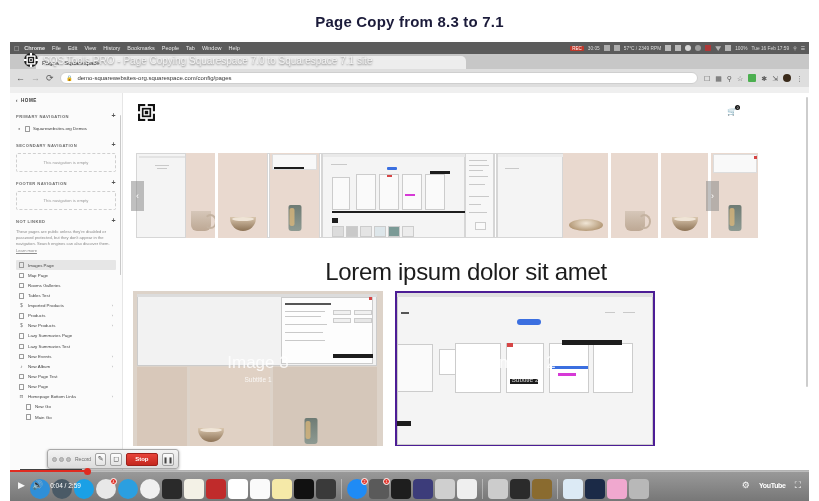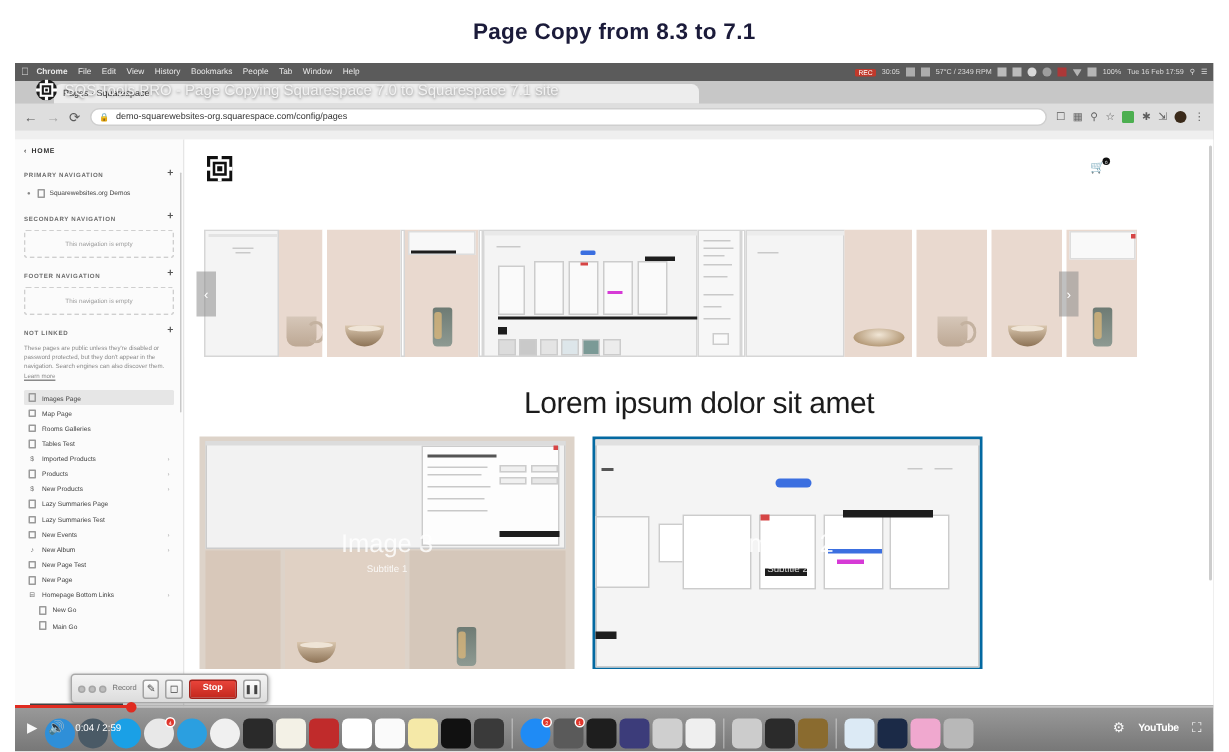--- a/index.html
+++ b/index.html
@@ -189,29 +189,29 @@
   .minibar { position:absolute; background:#cfcfcf; }
   .miniline { position:absolute; background:#c9c9c9; height:.8px; }
   .minidark { position:absolute; background:#1d1d1d; }
   .minired { position:absolute; background:#d64545; }
   .miniblue { position:absolute; background:#3b6fe0; }
   .minipink { position:absolute; background:#d63ad6; }
 
   
   #lorem {
     position:absolute; left:0; top:165px; width:100%;
-    text-align:center; font-size:20px; color:#1c1c1c; font-weight:normal;
+    text-align:center; font-size:24px; color:#1c1c1c; font-weight:normal;
     letter-spacing:-0.3px;
   }
 
   
   #blocks { position:absolute; left:0; top:198px; width:100%; height:155px; }
   .bigblock { position:absolute; top:0; height:155px; overflow:hidden; }
   #block1 { left:10px; width:250px; background:#ddd3c9; }
-  #block2 { left:272px; width:260px; background:#0369a1; }
+  #block2 { left:272px; width:260px; background:#4c1d95; }
   .bigcap {
     position:absolute; left:0; width:100%; text-align:center;
     color:rgba(255,255,255,.82); pointer-events:none;
   }
   .bigcap.t { top:62px; font-size:17px; }
   .bigcap.s { top:85px; font-size:6.5px; }
 
   
   #notice-bar {
     position:absolute; left:113px; bottom:0; right:0; height:14px;

